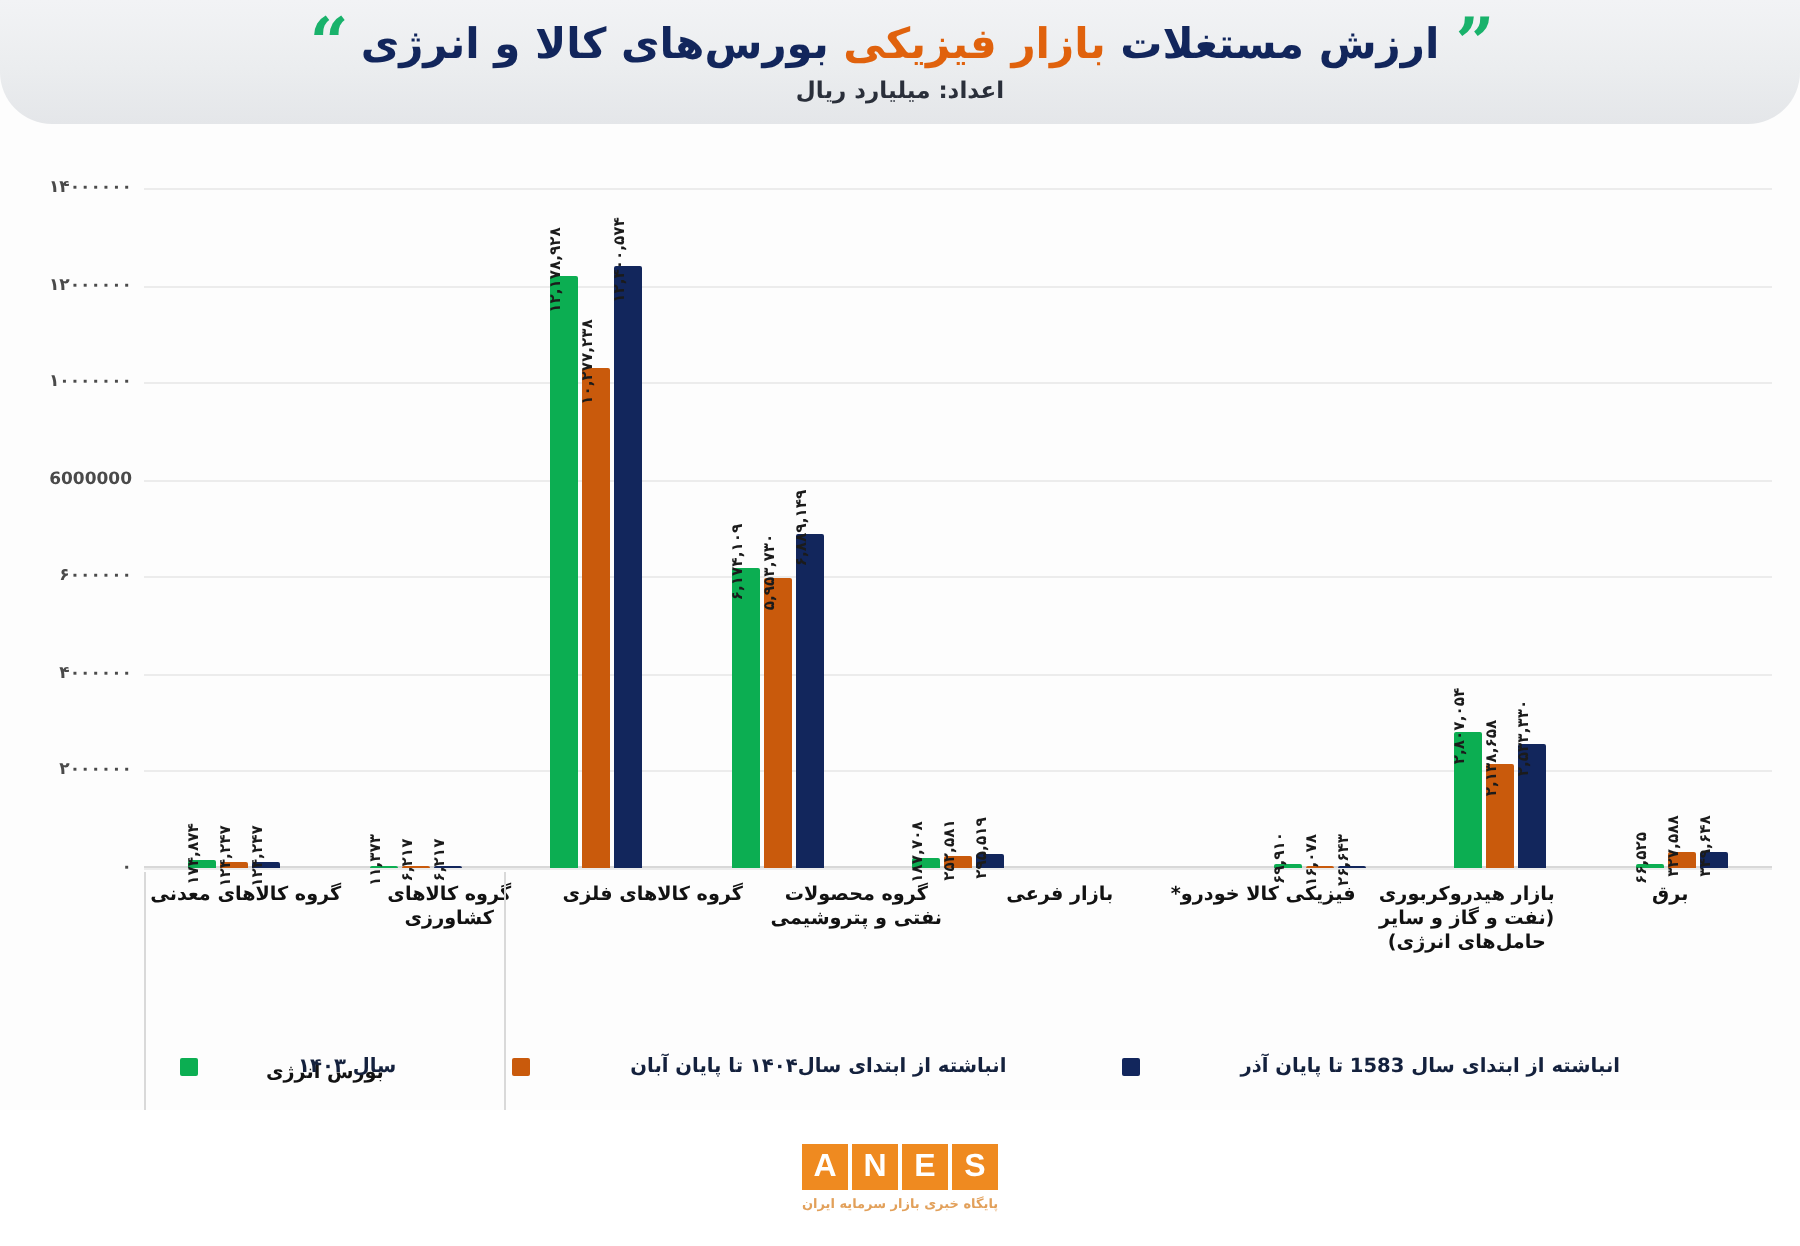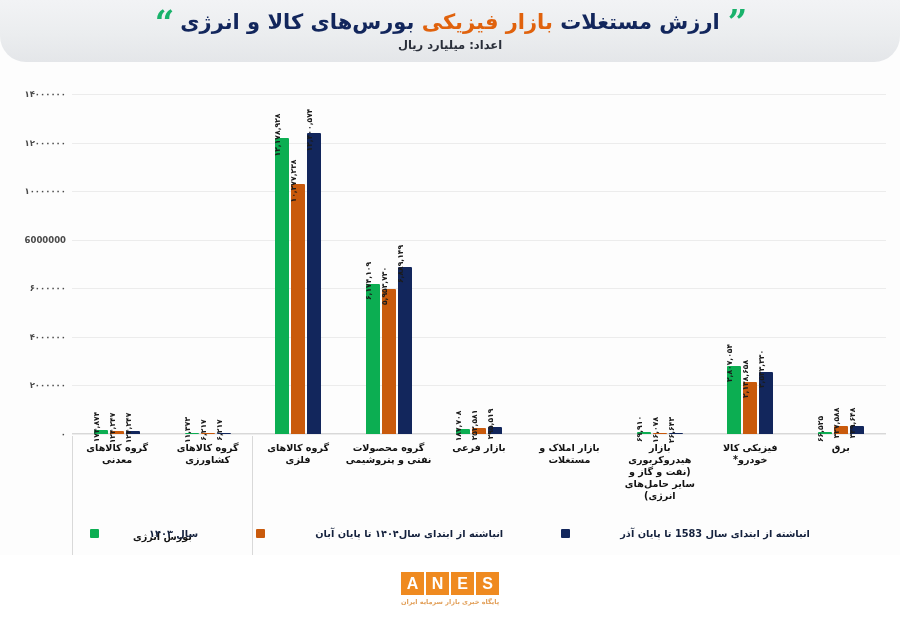--- a/index.html
+++ b/index.html
@@ -283,23 +283,22 @@
             <div class="bar s2" style="height: 8.49145px; background: rgb(18, 38, 92);"></div>
           </div>
         </div>
       </div>
     <div class="x-labels">
         <div class="x-cell">گروه کالاهای معدنی</div>
         <div class="x-cell">گروه کالاهای کشاورزی</div>
         <div class="x-cell">گروه کالاهای فلزی</div>
         <div class="x-cell">گروه محصولات نفتی و پتروشیمی</div>
         <div class="x-cell">بازار فرعی</div>
-        <div class="x-cell">بازار املاک و مستغلات</div>
+        <div class="x-cell">فیزیکی کالا خودرو*</div>
         <div class="x-cell">بازار هیدروکربوری (نفت و گاز و سایر حامل‌های انرژی)</div>
-        <div class="x-cell">فیزیکی کالا خودرو*</div>
         <div class="x-cell">برق</div>
       </div>
     <div class="bracket-row">
         <div class="bracket" style="width: 180.889px; left: 0px;">
           <div class="bracket-label">بورس انرژی</div>
         </div>
       </div>
   </div>
 
   <div class="legend">

